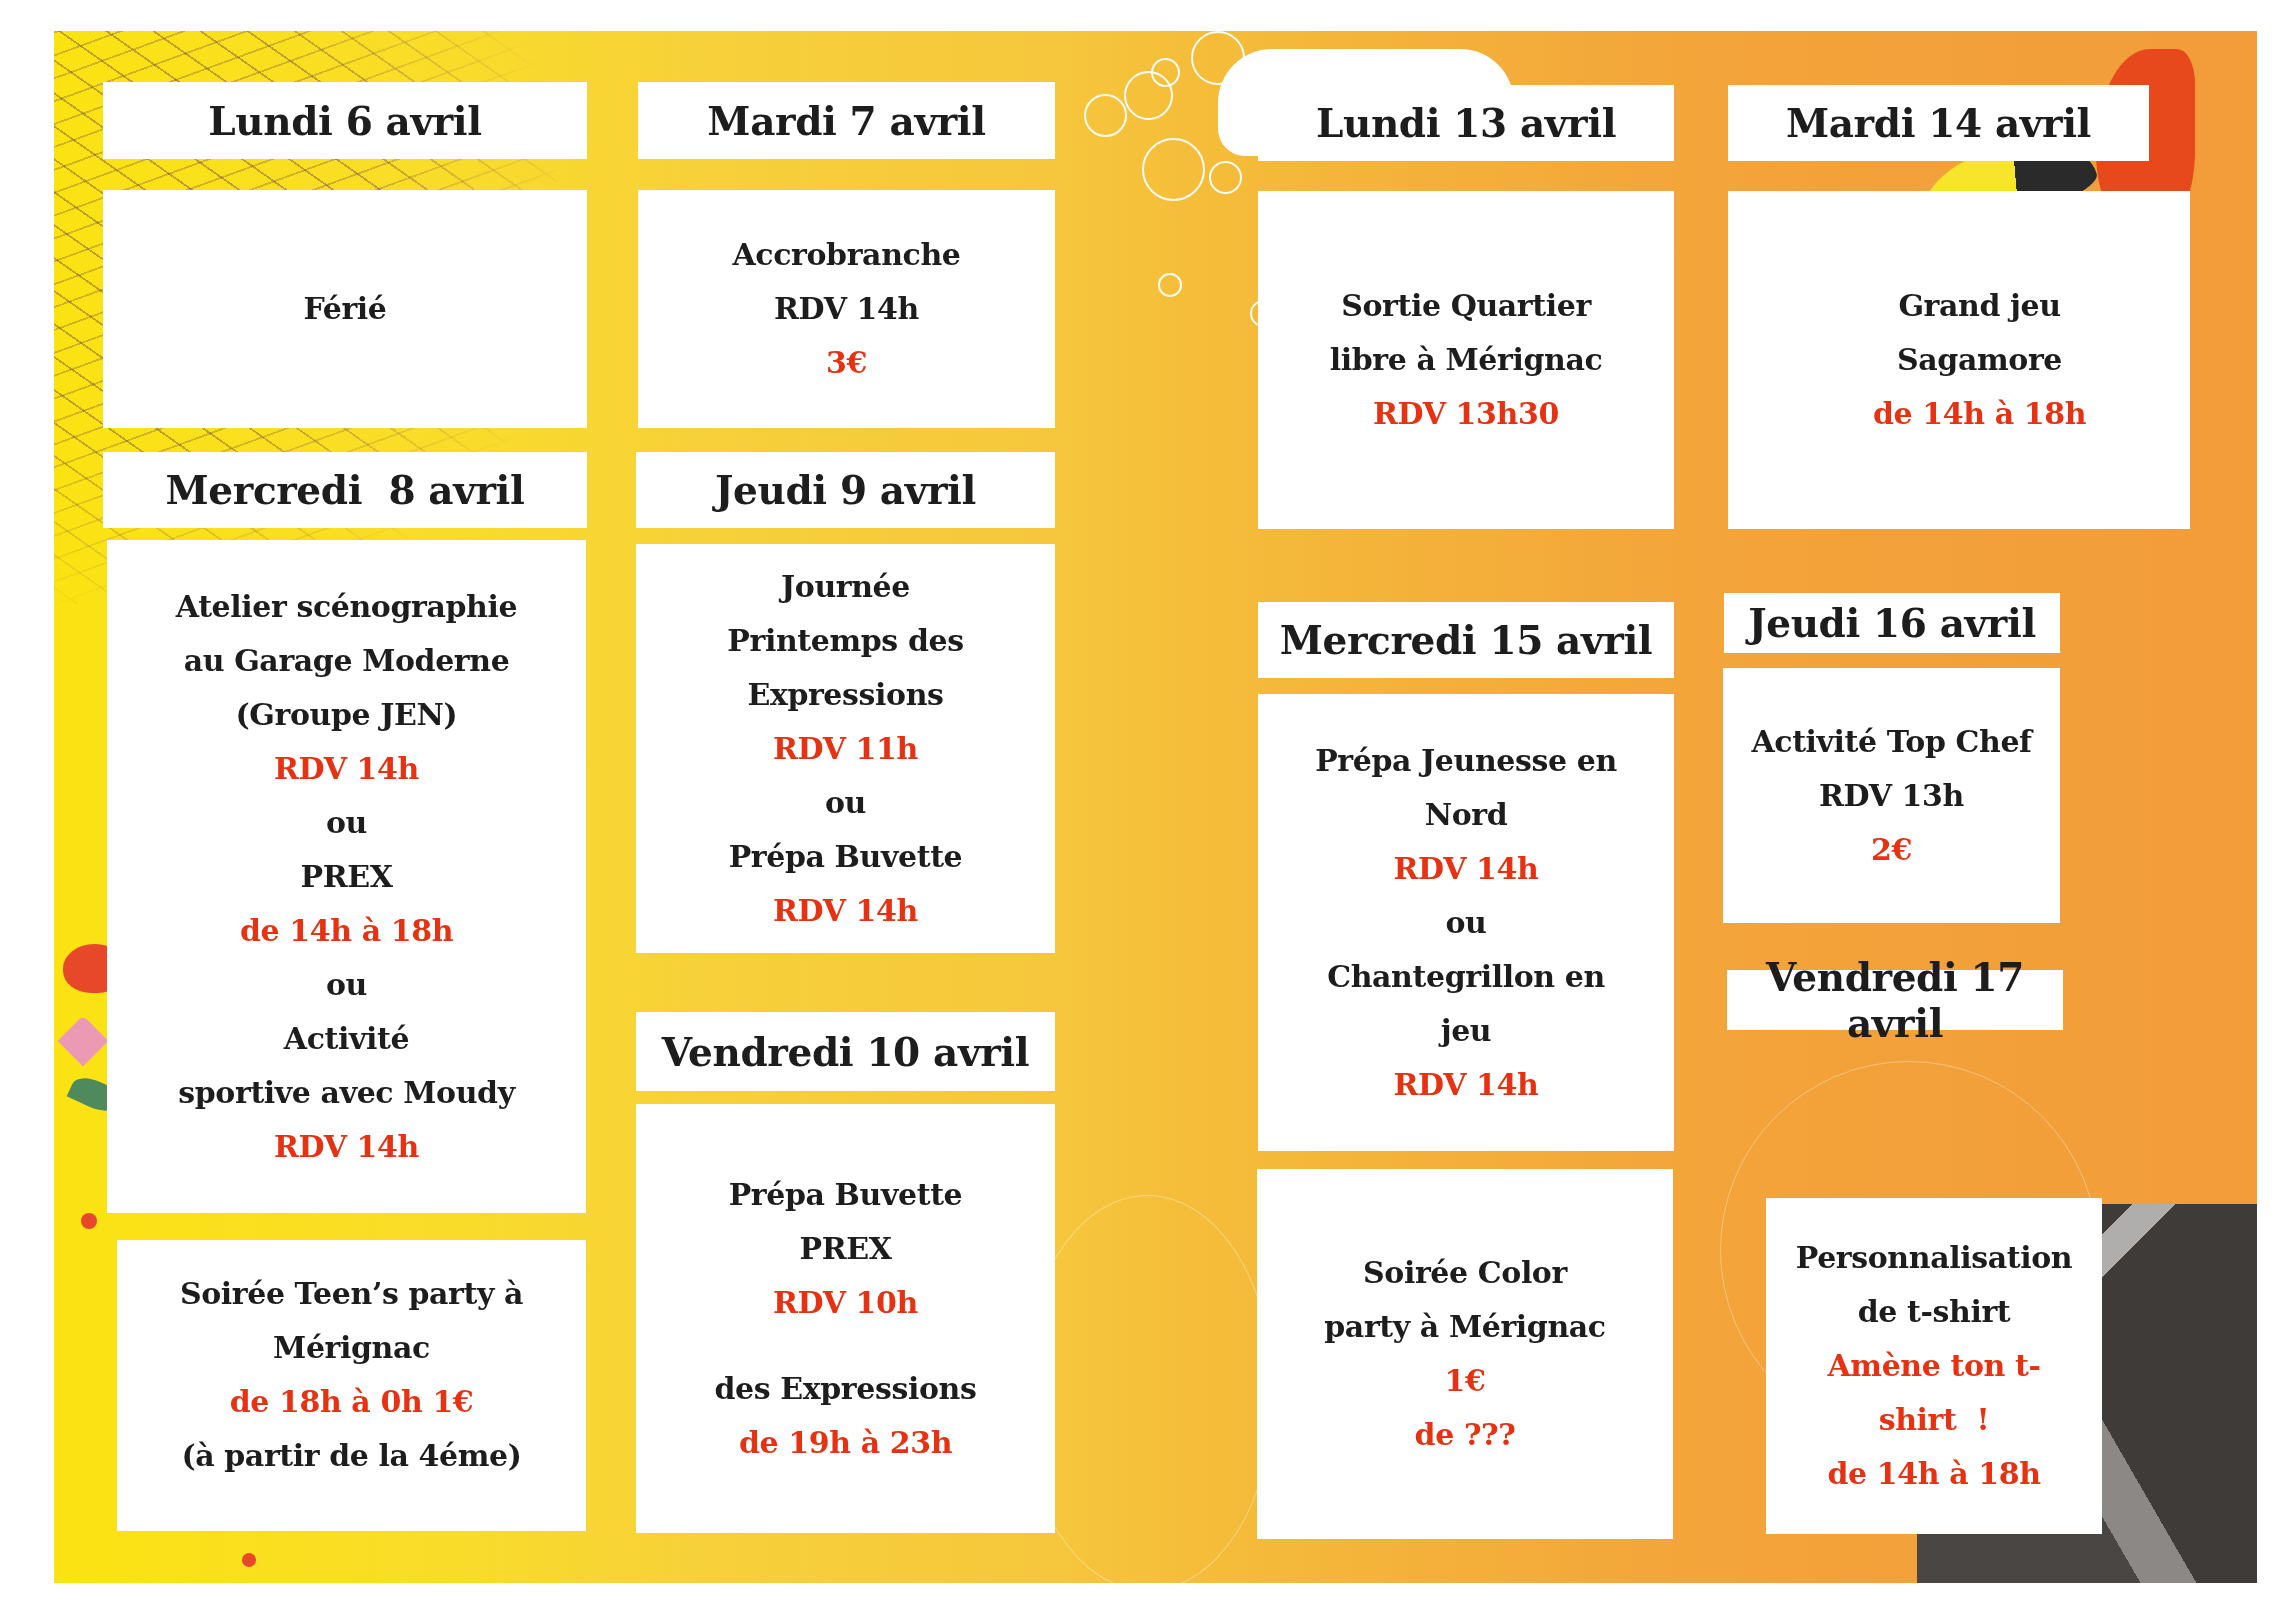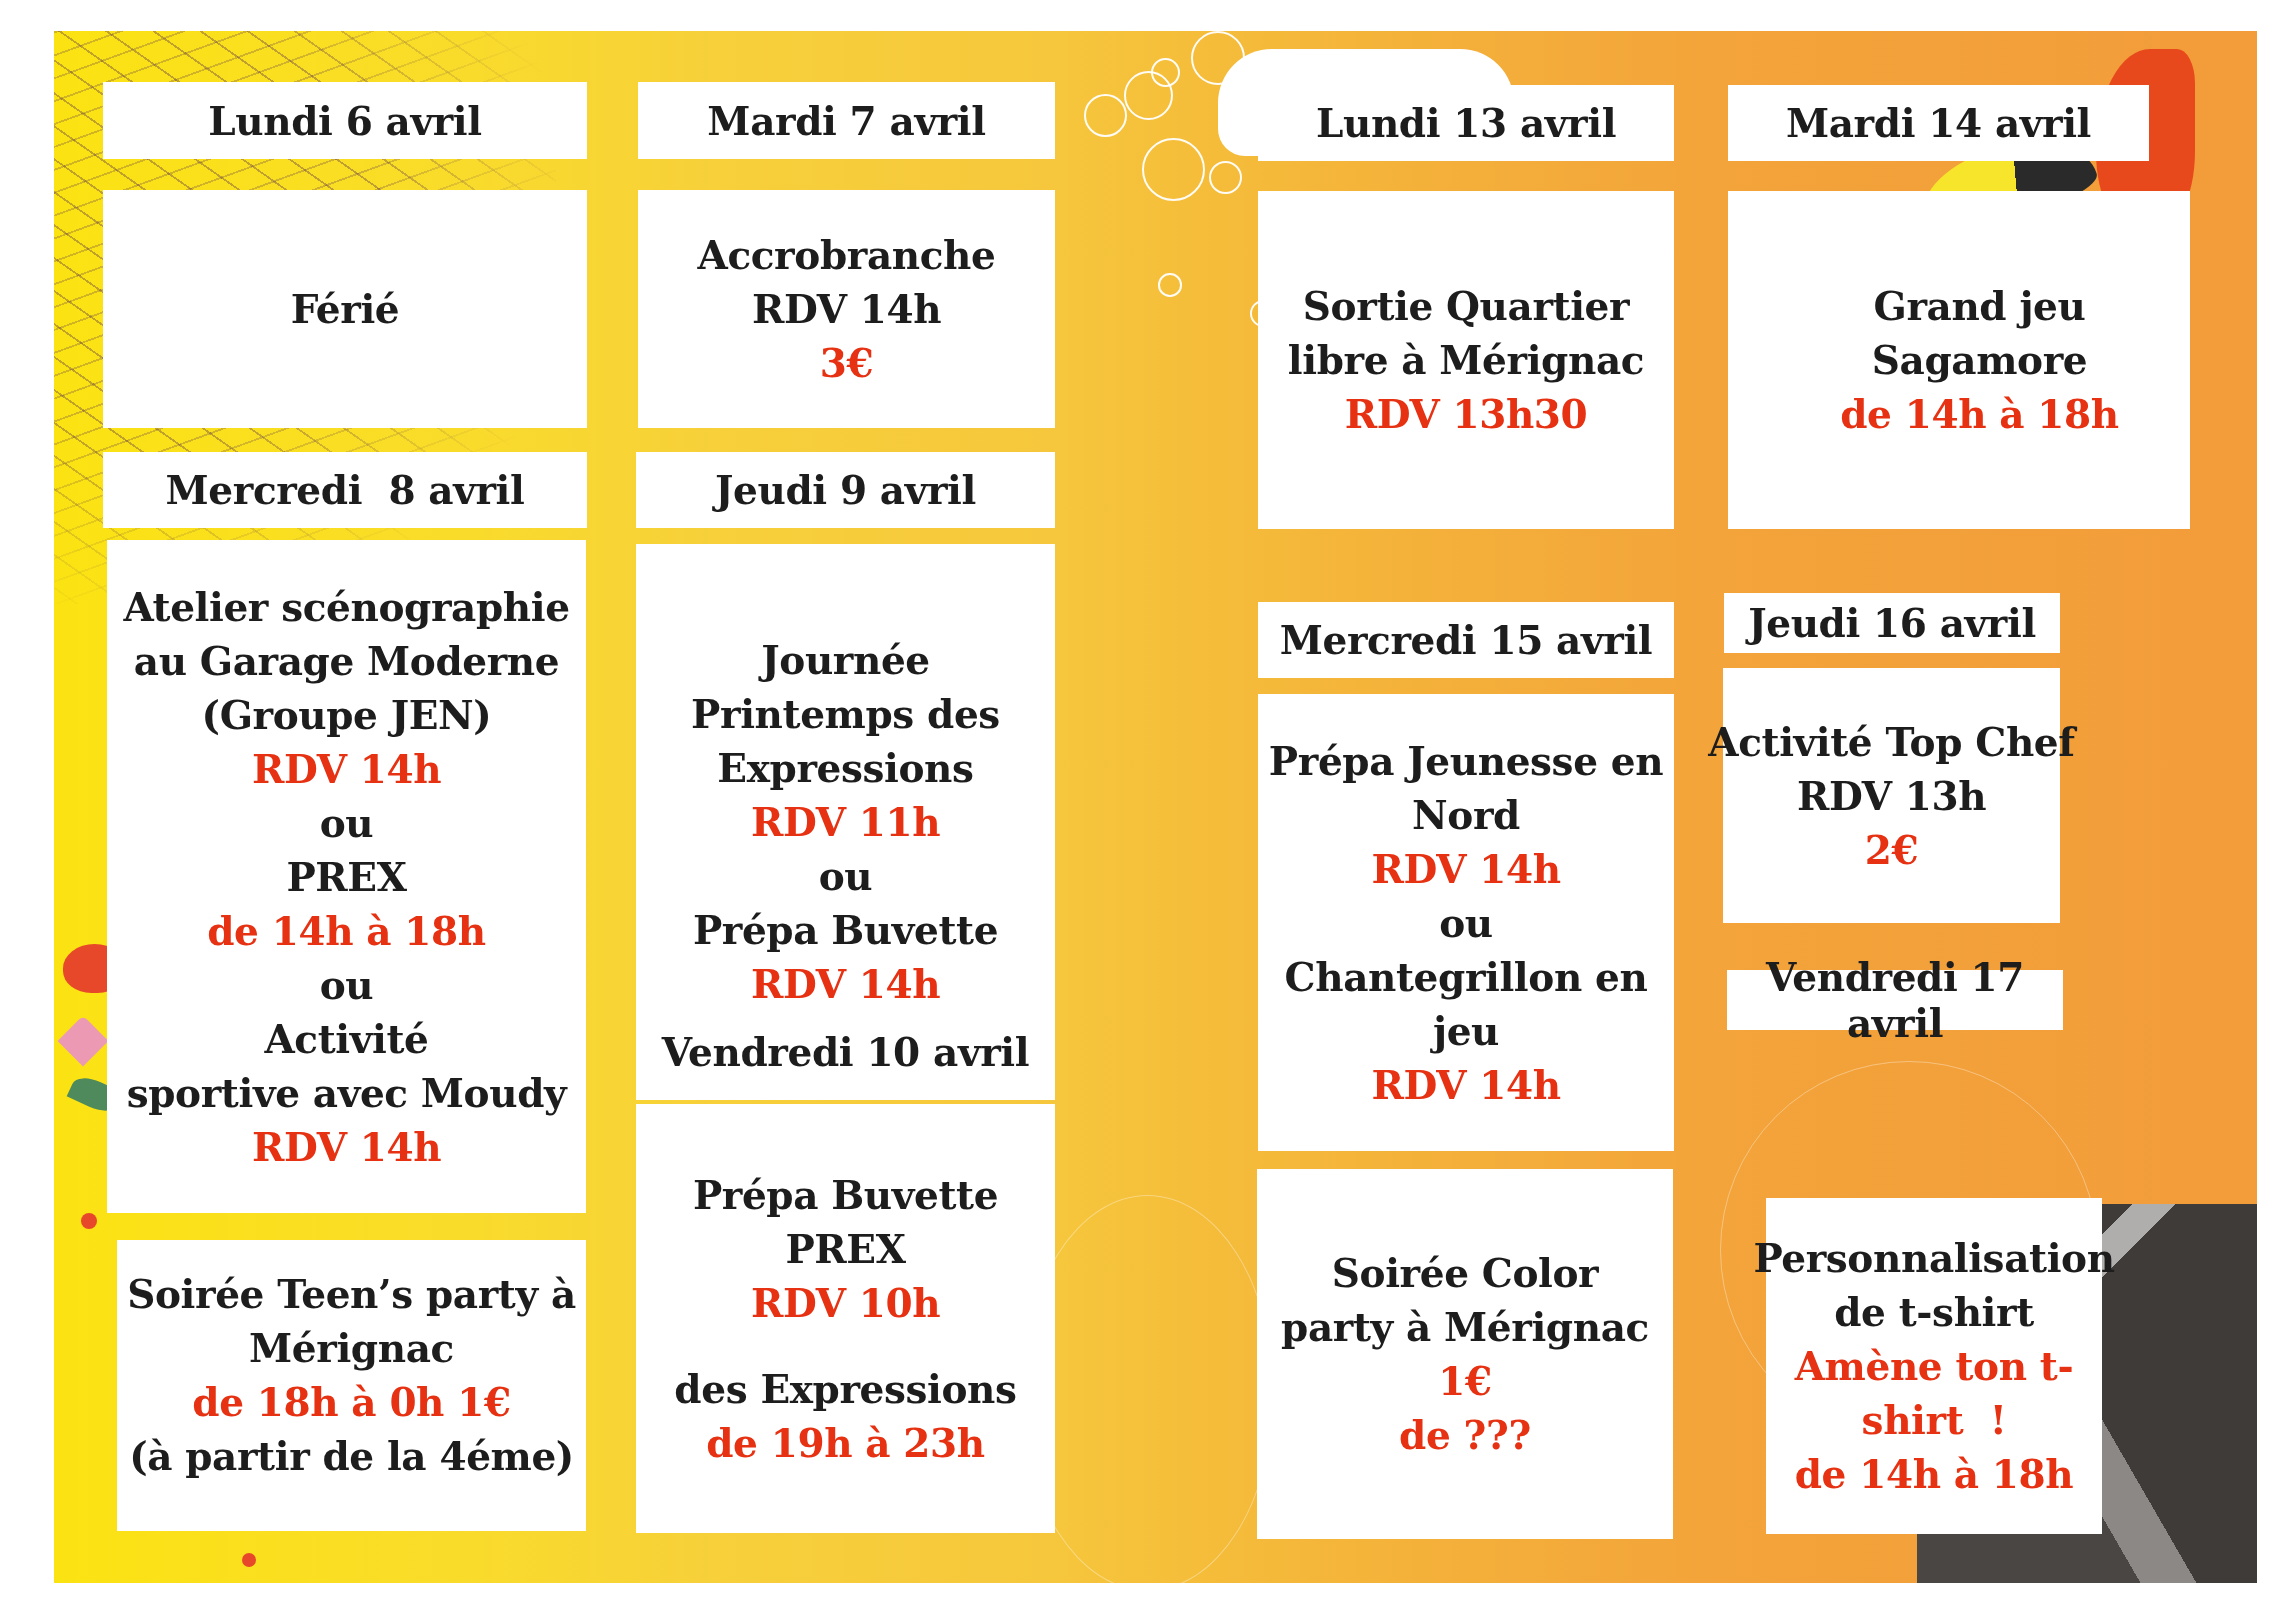--- a/index.html
+++ b/index.html
@@ -35,21 +35,21 @@
   .gray {
     left:1863px; top:1173px; width:340px; height:379px;
     background:
       linear-gradient(135deg, transparent 0 30%, #b0aeac 30% 36%, transparent 36% 100%),
       linear-gradient(60deg, #4a4644 0 40%, #8c8886 40% 50%, #3f3b39 50% 100%);
   }
   .smoke { border:1.8px solid rgba(255,255,255,0.35); border-radius:50%; }
 
   .box { position:absolute; background:#ffffff; display:flex; flex-direction:column; align-items:center; justify-content:center; text-align:center; }
   .hdr { font-weight:bold; font-size:39px; color:#1d1d1d; letter-spacing:-0.4px; }
-  .body { font-weight:bold; font-size:39px; line-height:54px; color:#1d1d1d; letter-spacing:-0.4px; }
+  .body { font-weight:bold; font-size:30px; line-height:54px; color:#1d1d1d; letter-spacing:-0.4px; }
   .line { display:block; white-space:nowrap; }
   .line.red { color:#e63212; }
   .line.gap { height:32px; }
 </style>
 </head>
 <body>
 
 <div class="poster">
   <div class="deco floral"></div>
   <div class="deco lips"></div>
@@ -112,21 +112,21 @@
 </div>
 <div class="box body" style="left:638px;top:190px;width:417px;height:238px;">
   <span class="line">Accrobranche</span>
   <span class="line">RDV 14h</span>
   <span class="line red">3€</span>
 </div>
 
 <div class="box hdr" style="left:636px;top:452px;width:419px;height:76px;">
   <span>Jeudi 9 avril</span>
 </div>
-<div class="box body" style="left:636px;top:544px;width:419px;height:556px;">
+<div class="box body" style="left:636px;top:544px;width:419px;height:409px;">
   <span class="line">Journée</span>
   <span class="line">Printemps des</span>
   <span class="line">Expressions</span>
   <span class="line red">RDV 11h</span>
   <span class="line">ou</span>
   <span class="line">Prépa Buvette</span>
   <span class="line red">RDV 14h</span>
 </div>
 
 <div class="box hdr" style="left:636px;top:1012px;width:419px;height:79px;">

